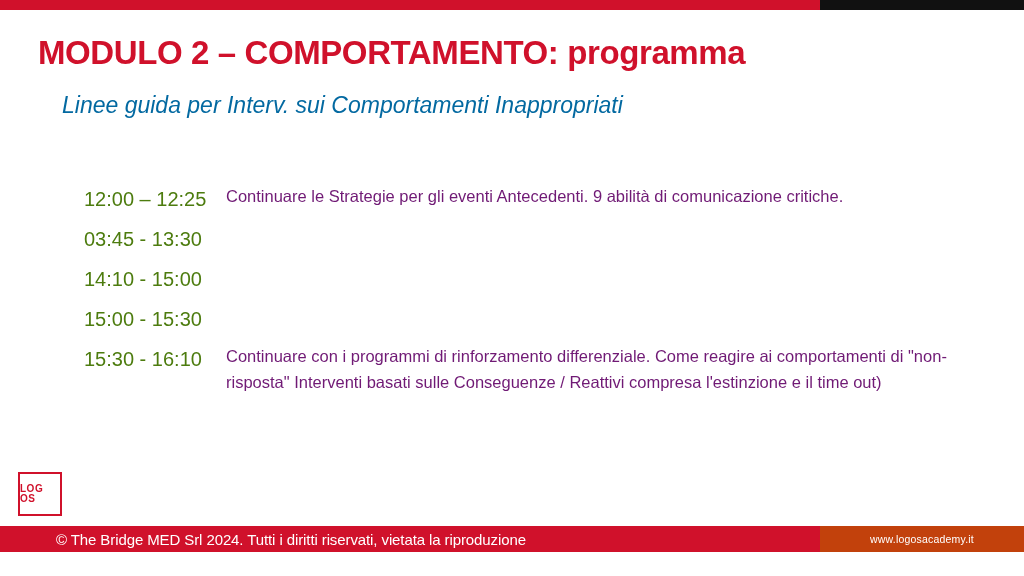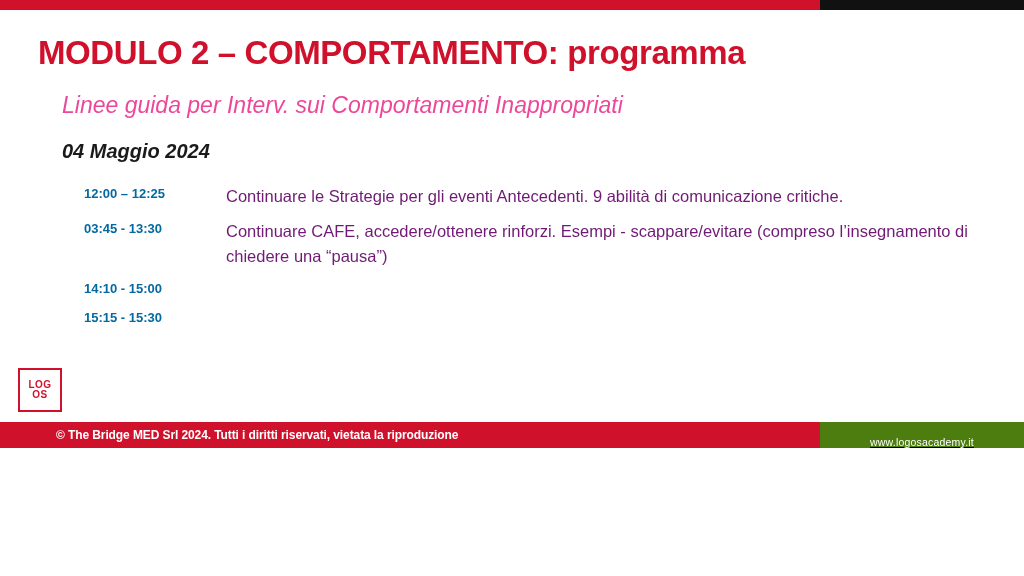--- a/index.html
+++ b/index.html
@@ -10,21 +10,21 @@
     width: 1024px;
     height: 576px;
     background: #ffffff;
     font-family: "Liberation Sans", sans-serif;
     overflow: hidden;
     position: relative;
   }
   .slide {
     position: relative;
     width: 1024px;
-    height: 448px;
+    height: 552px;
     background: #ffffff;
     box-sizing: border-box;
   }
 
   
   .topbar {
     position: absolute;
     top: 0; left: 0;
     width: 1024px;
     height: 10px;
@@ -53,33 +53,32 @@
   .bottombar-red {
     width: 820px;
     background: #d0112b;
     display: flex;
     align-items: center;
     padding-left: 8px;
     box-sizing: border-box;
   }
   .bottombar-red span {
     color: #ffffff;
-    font-size: 12px;
-    font-weight: bold;
+    font-size: 15px;
+    font-weight: normal;
     letter-spacing: -0.1px;
     white-space: nowrap;
     padding-left: 48px;
   }
   .bottombar-black {
     flex: 1;
-    background: #4d7c0f;
-    display: flex;
-    align-items: flex-end;
+    background: #c2410c;
+    display: flex;
+    align-items: center;
     justify-content: center;
-    text-decoration: underline;
   }
   .bottombar-black span {
     color: #ffffff;
     font-size: 10.5px;
     letter-spacing: 0.2px;
     white-space: nowrap;
   }
 
   
   .title {
@@ -91,21 +90,21 @@
     color: #d0112b;
     letter-spacing: -0.4px;
     white-space: nowrap;
   }
   .subtitle {
     position: absolute;
     left: 62px;
     top: 92px;
     font-size: 23px;
     font-style: italic;
-    color: #ec4899;
+    color: #0369a1;
     white-space: nowrap;
   }
   .date {
     position: absolute;
     left: 62px;
     top: 140px;
     font-size: 20px;
     font-style: italic;
     font-weight: bold;
     color: #1a1a1a;
@@ -120,45 +119,43 @@
     width: 900px;
   }
   .agenda-row {
     display: flex;
     align-items: flex-start;
     margin-bottom: 9px;
   }
   .agenda-time {
     width: 142px;
     flex: 0 0 142px;
-    font-size: 13px;
-    color: #0369a1;
+    font-size: 20px;
+    color: #4d7c0f;
     line-height: 1.55;
     white-space: nowrap;
-    font-weight: bold;
   }
   .agenda-desc {
     flex: 1;
     font-size: 16.5px;
     color: #701a75;
     line-height: 1.55;
   }
 
   
   .logo {
     position: absolute;
     left: 18px;
     bottom: 36px;
     width: 44px;
     height: 44px;
     border: 2.5px solid #d0112b;
     box-sizing: border-box;
     display: flex;
     flex-direction: column;
-    align-items: center;
     justify-content: center;
     line-height: 1;
   }
   .logo span {
     color: #d0112b;
     font-size: 10px;
     font-weight: bold;
     letter-spacing: 0.5px;
     display: block;
   }
@@ -168,36 +165,38 @@
 
 <div class="slide">
 
   <div class="topbar">
     <div class="topbar-red"></div>
     <div class="topbar-black"></div>
   </div>
 
   <div class="title">MODULO 2 – COMPORTAMENTO: programma</div>
   <div class="subtitle">Linee guida per Interv. sui Comportamenti Inappropriati</div>
-  <div class="date">04 Maggio 2024</div>
 
   <div class="agenda">
     <div class="agenda-row">
       <div class="agenda-time">12:00 – 12:25</div>
       <div class="agenda-desc">Continuare le Strategie per gli eventi Antecedenti. 9 abilità di comunicazione critiche.</div>
     </div>
     <div class="agenda-row">
       <div class="agenda-time">03:45 - 13:30</div>
-      <div class="agenda-desc">Continuare CAFE, accedere/ottenere rinforzi. Esempi - scappare/evitare (compreso l’insegnamento di chiedere una “pausa”)</div>
     </div>
     <div class="agenda-row">
       <div class="agenda-time">14:10 - 15:00</div>
     </div>
     <div class="agenda-row">
-      <div class="agenda-time">15:15 - 15:30</div>
+      <div class="agenda-time">15:00 - 15:30</div>
+    </div>
+    <div class="agenda-row">
+      <div class="agenda-time">15:30 - 16:10</div>
+      <div class="agenda-desc">Continuare con i programmi di rinforzamento differenziale. Come reagire ai comportamenti di "non-risposta" Interventi basati sulle Conseguenze / Reattivi compresa l'estinzione e il time out)</div>
     </div>
   </div>
 
   <div class="logo">
     <span>LOG</span>
     <span>OS</span>
   </div>
 
   <div class="bottombar">
     <div class="bottombar-red">

